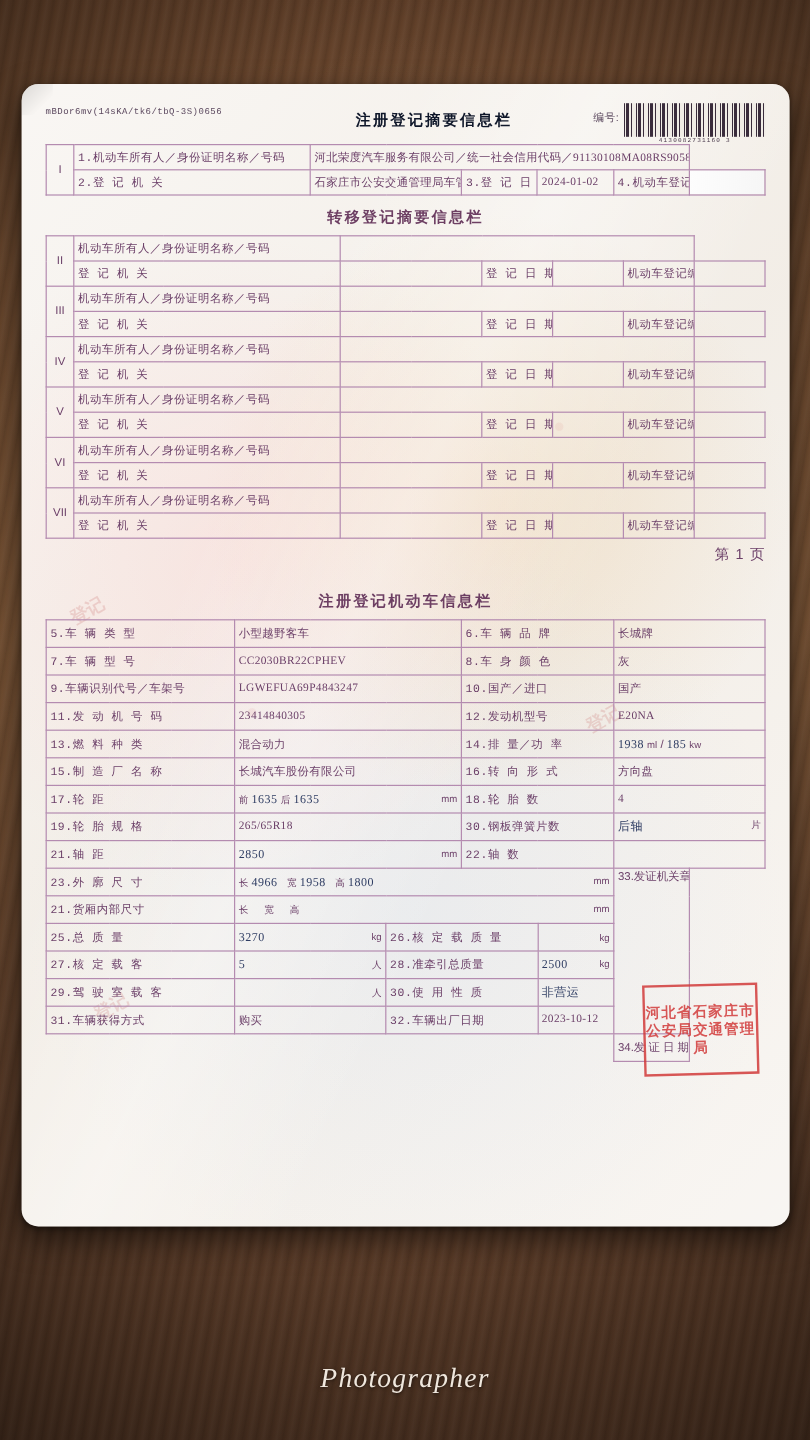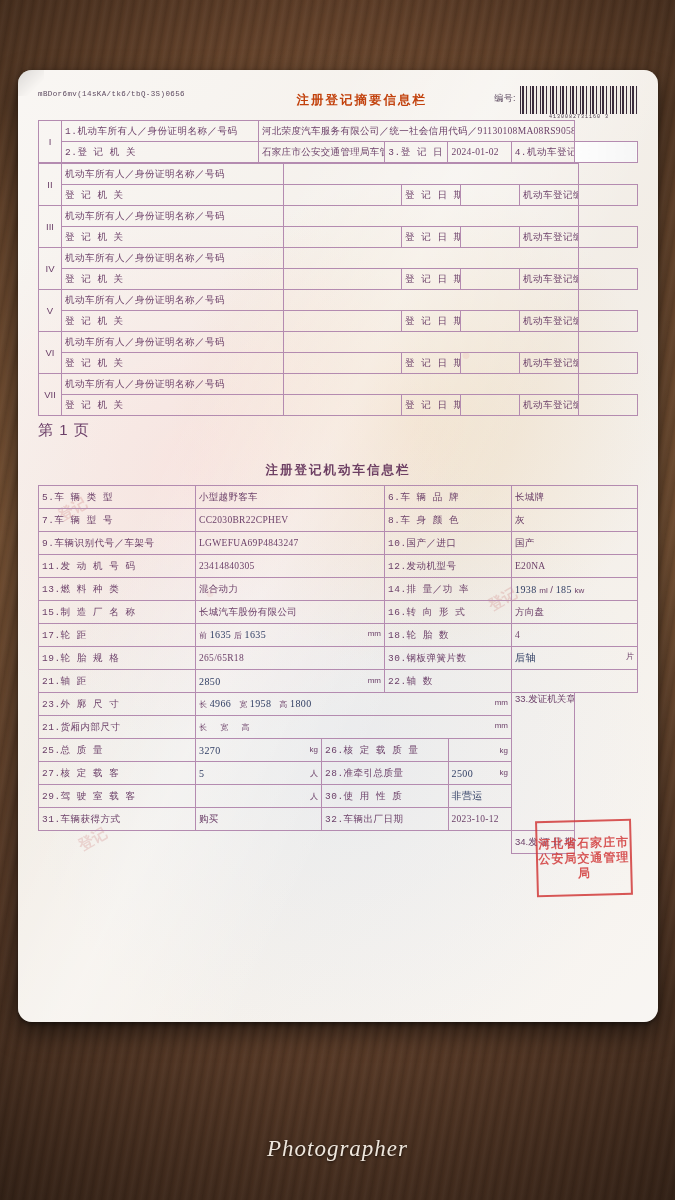--- a/index.html
+++ b/index.html
@@ -51,21 +51,21 @@
     color:#5a3d5c;
   }
   
   .topline{
     display:flex;align-items:flex-start;justify-content:space-between;
     font-size:7.5px;letter-spacing:.4px;color:#5d4a60;
     height:34px;
   }
   .code{font-family:"Liberation Mono", monospace;font-size:7.5px;padding-top:4px;}
   .sec-title{
-    text-align:center;font-size:12.5px;font-weight:bold;color:#c2410c;
+    text-align:center;font-size:12.5px;font-weight:bold;color:#0f172a;
     letter-spacing:2px;padding-top:6px;margin-left:44px;
   }
   .numbox{display:flex;align-items:flex-start;gap:4px;}
   .numlabel{font-size:9px;color:#5d4a60;padding-top:6px;}
   .barcode{
     width:118px;height:28px;
     background:repeating-linear-gradient(90deg,#3a2c3c 0 1px,#f0ece6 1px 2px,#3a2c3c 2px 4px,#f0ece6 4px 6px,#3a2c3c 6px 7px,#f0ece6 7px 10px);
   }
   .barnum{font-family:"Liberation Mono",monospace;font-size:5px;text-align:center;letter-spacing:1px;color:#4a3a4c;}
 
@@ -90,21 +90,21 @@
     letter-spacing:.4px;
   }
   .blur{
     background:linear-gradient(90deg,#fdfdfd,#f6f6f6);
     color:transparent;
   }
   .sect-title2{
     text-align:center;font-size:12.5px;font-weight:bold;color:#6d3f63;
     letter-spacing:2px;margin:10px 0 6px 0;
   }
-  .pagenum{text-align:left;font-size:15px;color:#6b3f68;margin:5px 0 0 0;letter-spacing:1px;}
+  .pagenum{text-align:right;font-size:12px;color:#6b3f68;margin:5px 0 0 0;letter-spacing:1px;}
   .spacer{height:12px;}
   
   .p2 table.grid td{height:22px;}
   .unit{font-size:8px;color:#6b3f68;}
   .stamp{
     position:absolute;right:26px;bottom:126px;
     width:92px;height:72px;
     border:2px solid #d23b3b;
     color:#d23b3b;
     display:flex;align-items:center;justify-content:center;
@@ -183,20 +183,21 @@
         <td class="lab" colspan="2">2.登 记 机 关</td>
         <td class="val hand" colspan="2">石家庄市公安交通管理局车管所</td>
         <td class="lab">3.登 记 日 期</td>
         <td class="val hand">2024-01-02</td>
         <td class="lab">4.机动车登记编号</td>
         <td class="val blur"></td>
       </tr>
     </tbody>
       </table>
 
+    <div class="sect-title2">转移登记摘要信息栏</div>
 
     <table class="grid">
       <tbody id="transfer-body">
           <tr>
             <td class="rom" rowspan="2">II</td>
             <td class="lab" colspan="3" style="width:215px">机动车所有人／身份证明名称／号码</td>
             <td colspan="5"></td>
           </tr>
           <tr>
             <td class="lab" colspan="3">登 记 机 关</td>

